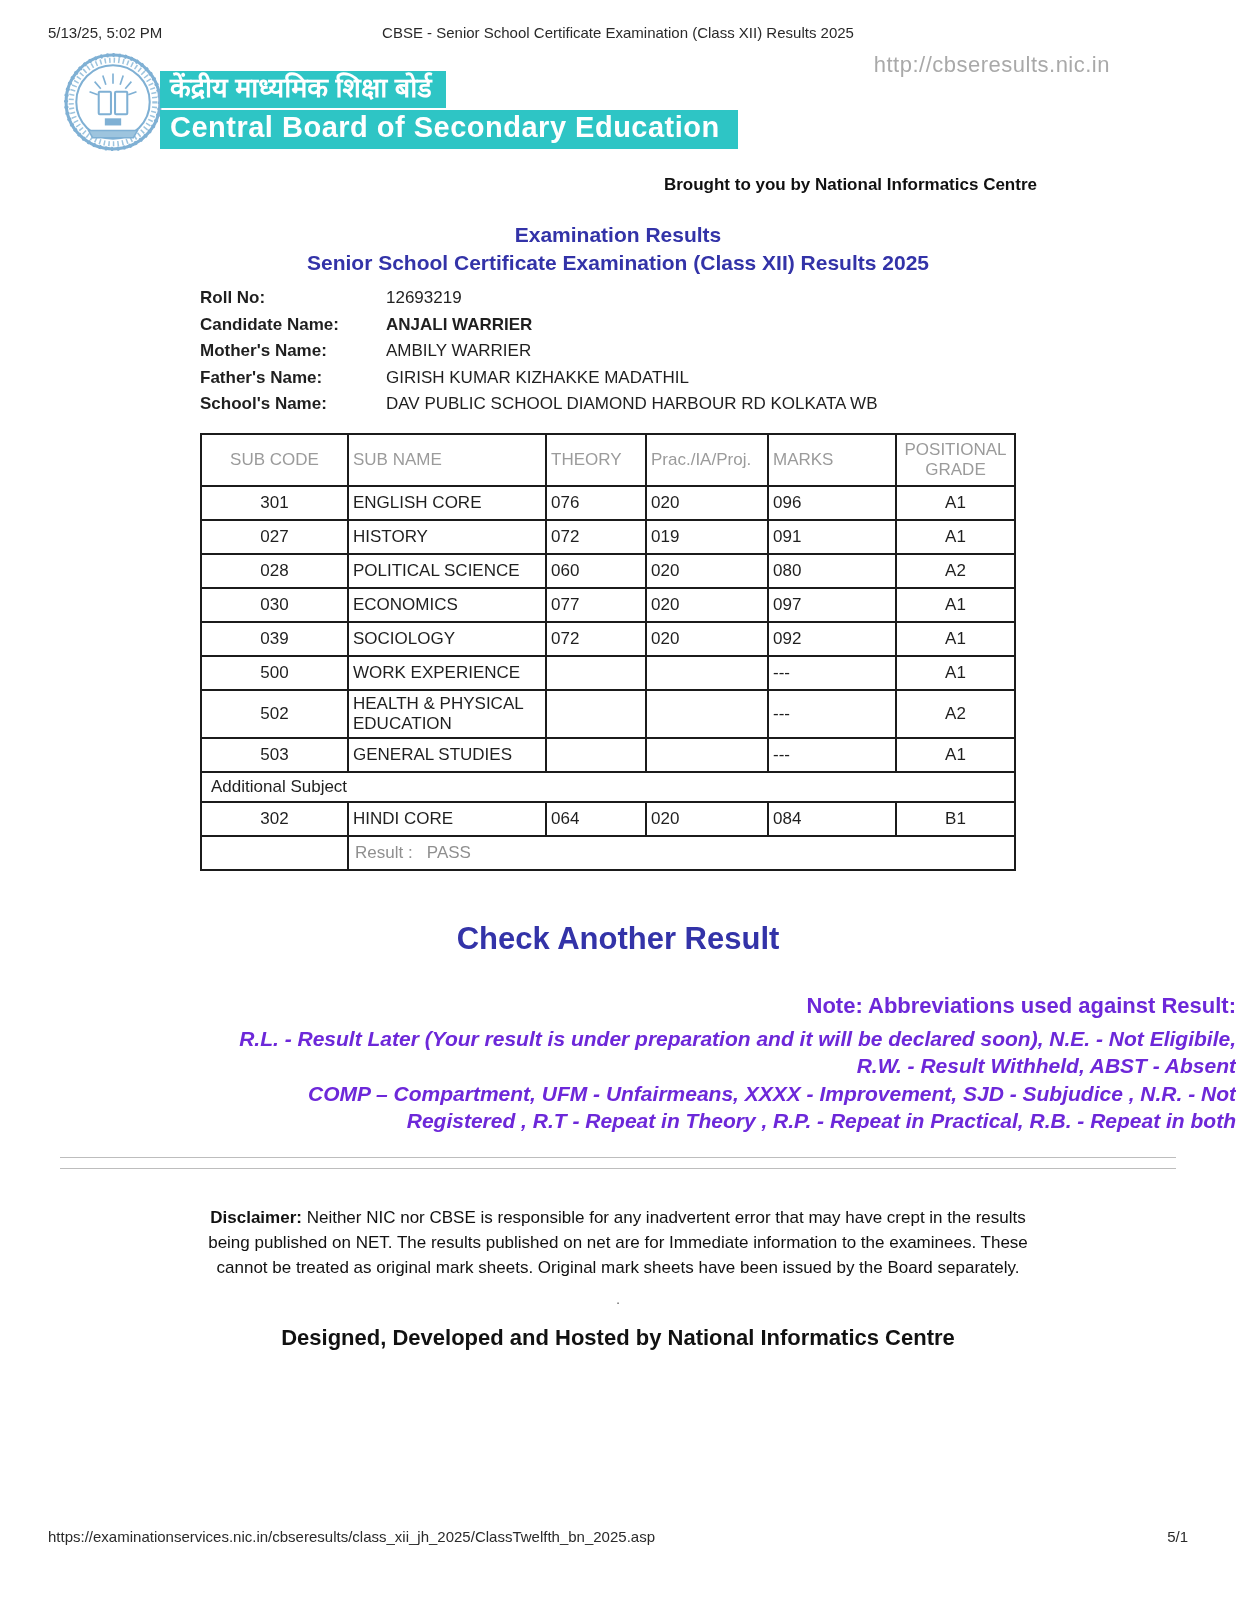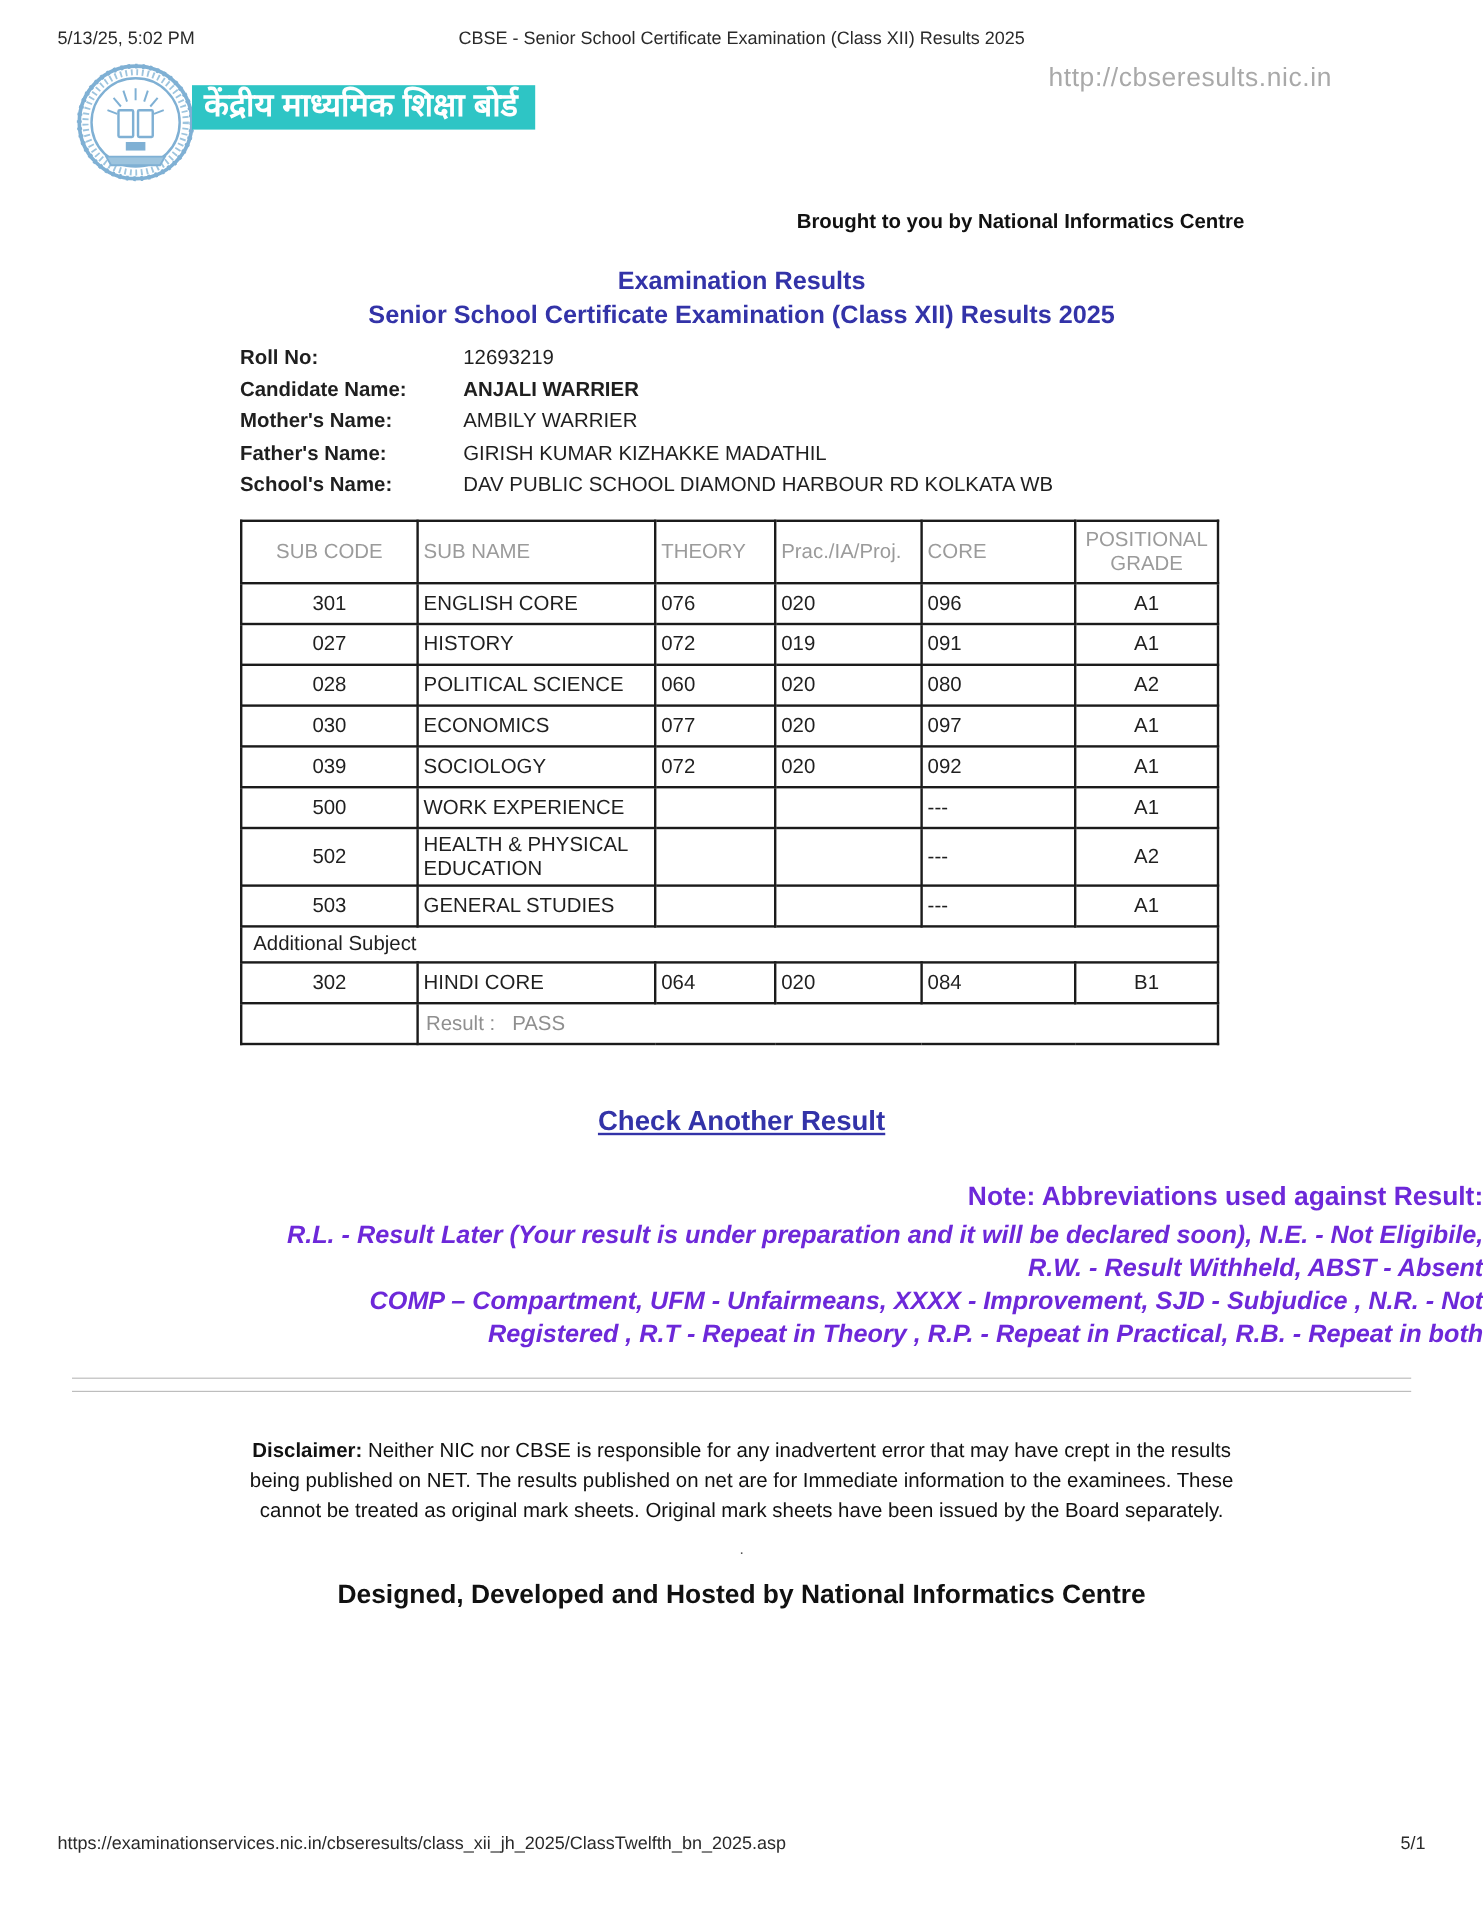--- a/index.html
+++ b/index.html
@@ -39,21 +39,21 @@
   th.c,td.c{text-align:center;}
   th.l,td.l{text-align:left;padding-left:6px;}
   td.num{text-align:left;padding-left:5px;}
   tr.data-row td{height:26px;}
   tr.addl-row td{height:22px;padding-left:9px;}
   tr.result-row td{height:26px;color:#8f8f8f;padding-left:6px;}
   .result-line{color:#8f8f8f;}
 
   
   .check-link-wrap{text-align:center;margin-top:50px;}
-  .check-link{color:#3333a8;font-size:23px;font-weight:bold;text-decoration:underline;cursor:pointer;text-align:center;}
+  .check-link{color:#3333a8;font-size:31px;font-weight:bold;cursor:pointer;text-align:center;}
 
   
   .note{margin-top:36px;text-align:right;color:#6d28d9;font-weight:bold;}
   .note-title{font-size:22px;margin-bottom:6px;}
   .note-line{font-size:21px;line-height:27.5px;font-style:italic;}
 
   
   .rules{margin-top:22px;}
   .rules hr{border:none;border-top:1px solid #bdbdbd;margin:0 60px 10px 60px;height:0;}
 
@@ -93,20 +93,21 @@
       </g>
       <g fill="#ffffff" stroke="#7fb0d4" stroke-width="2">
         <rect x="36" y="40" width="12" height="22" rx="1"></rect>
         <rect x="52" y="40" width="12" height="22" rx="1"></rect>
       </g>
       <rect x="42" y="66" width="16" height="7" fill="#7fb0d4"></rect>
       <path d="M26 78 L74 78 L70 85 L30 85 Z" fill="#9dc4de" stroke="#7fb0d4" stroke-width="1.5"></path>
     </svg>
     <div class="brand-bars">
       <div><span class="bar bar-hindi">केंद्रीय माध्यमिक शिक्षा बोर्ड</span></div>
+      <div><span class="bar bar-english">Central Board of Secondary Education</span></div>
     </div>
   </div>
 
   <div class="tagline">Brought to you by National Informatics Centre</div>
 
   <div class="headings">
     <div class="h1">Examination Results</div>
     <div class="h2">Senior School Certificate Examination (Class XII) Results 2025</div>
   </div>
 
@@ -141,21 +142,21 @@
       <col style="width:122px">
         <col style="width:128px">
         <col style="width:119px">
     </colgroup>
     <thead>
       <tr>
         <th class="c">SUB CODE</th>
         <th class="l">SUB NAME</th>
         <th class="l">THEORY</th>
         <th class="l">Prac./IA/Proj.</th>
-        <th class="l">CORE</th>
+        <th class="l">MARKS</th>
         <th class="c">POSITIONAL GRADE</th>
       </tr>
     </thead>
     <tbody id="marks-body">
         <tr class="data-row">
           <td class="c">301</td>
           <td class="l">ENGLISH CORE</td>
           <td class="num">076</td>
           <td class="num">020</td>
           <td class="num">096</td>

